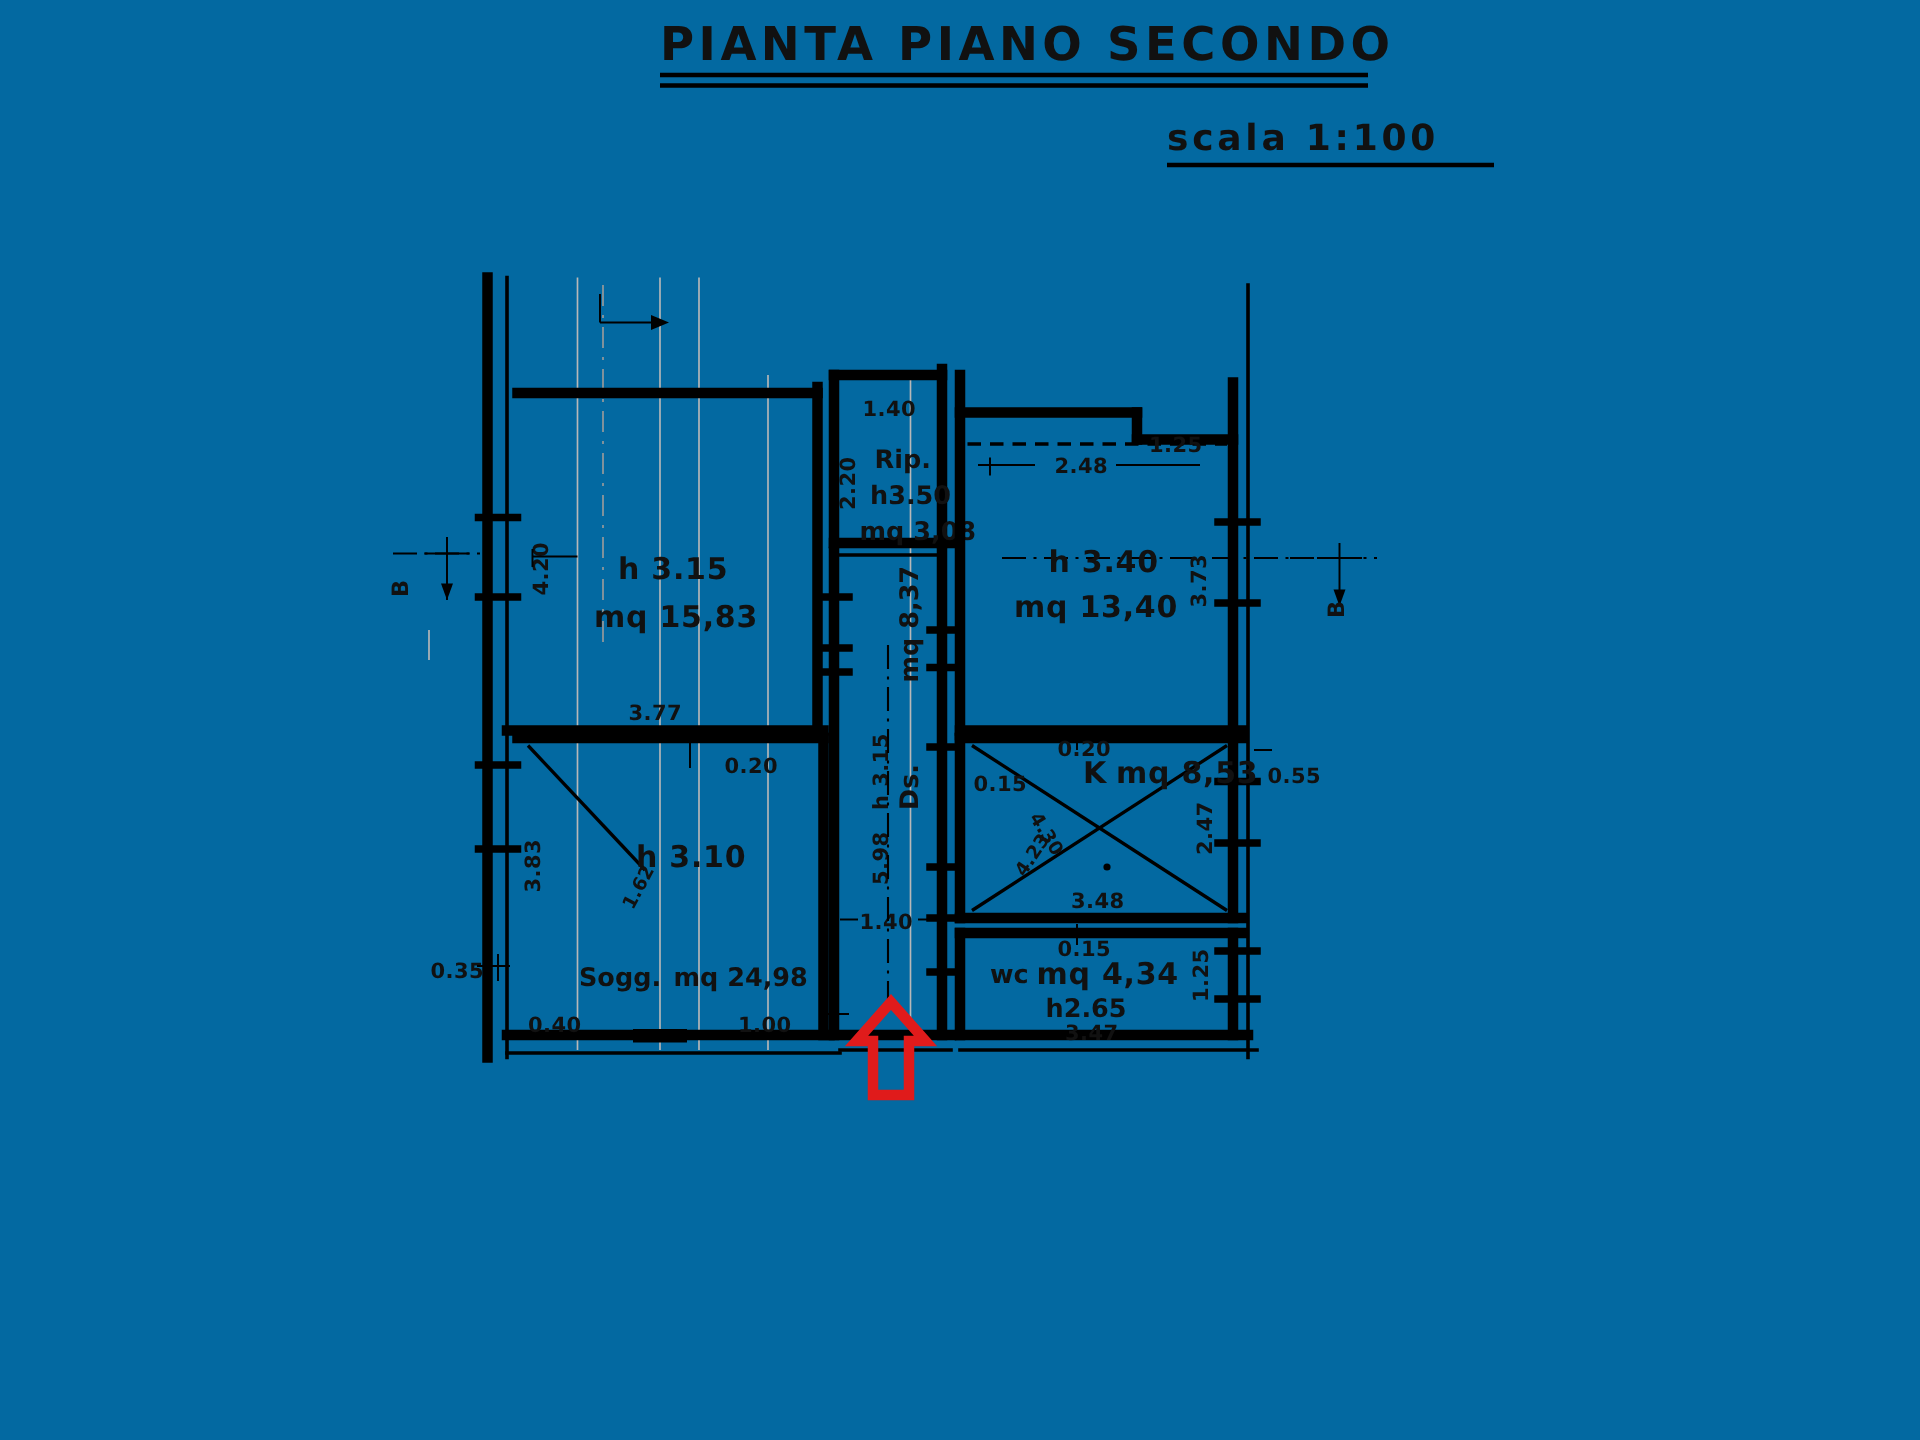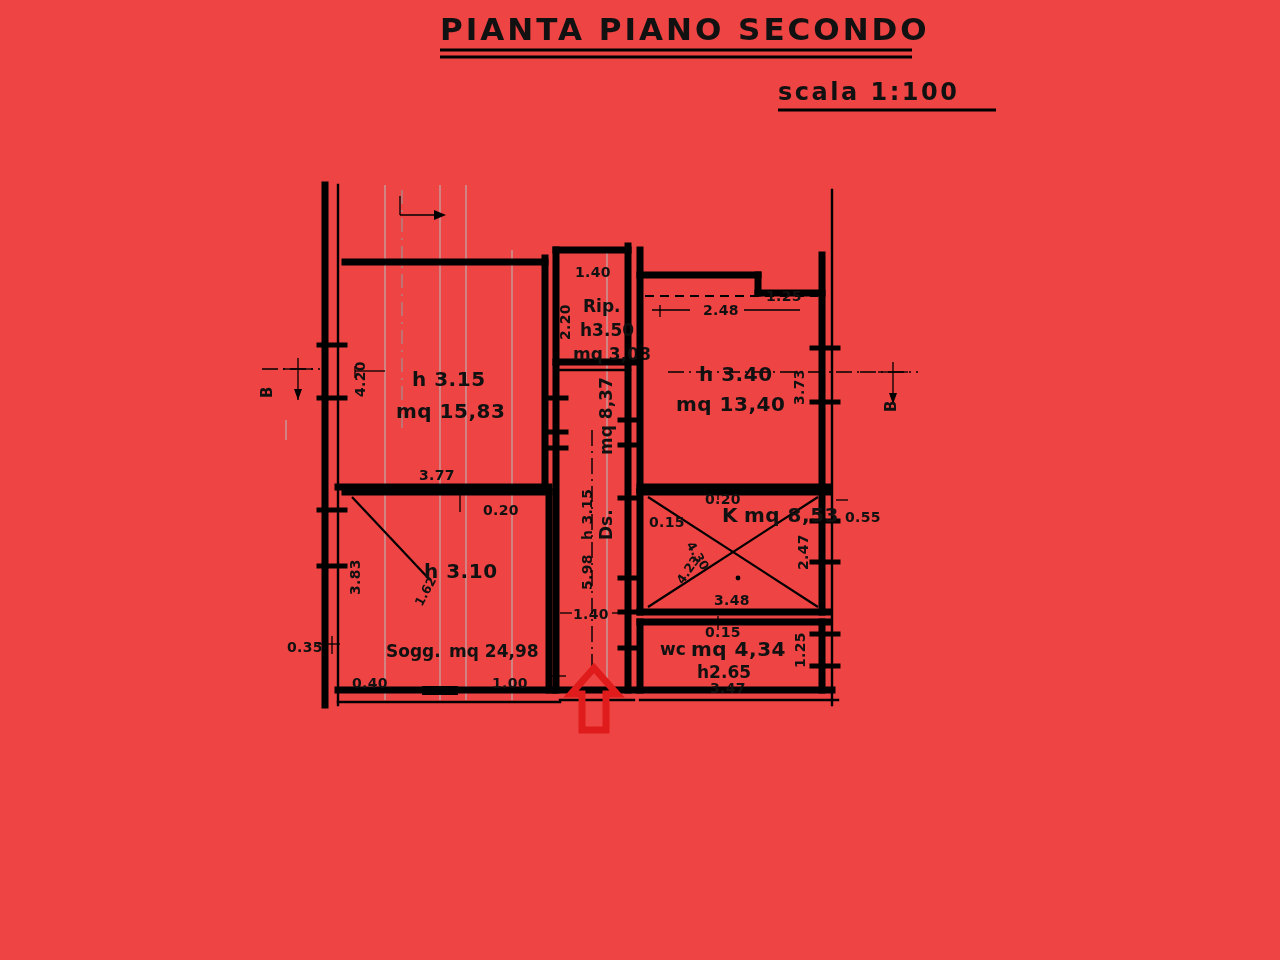--- a/index.html
+++ b/index.html
@@ -4,21 +4,21 @@
 <style>
   html, body {
     margin: 0;
     padding: 0;
     background: #ffffff;
   }
   #page {
     position: relative;
     width: 1280px;
     height: 960px;
-    background: #ef4444;
+    background: #0369a1;
     font-family: "DejaVu Sans", sans-serif;
     overflow: hidden;
     text-align: right;
   }
   #plan-svg {
     position: absolute;
     left: 0;
     top: 0;
     width: 1280px;
     height: 960px;

